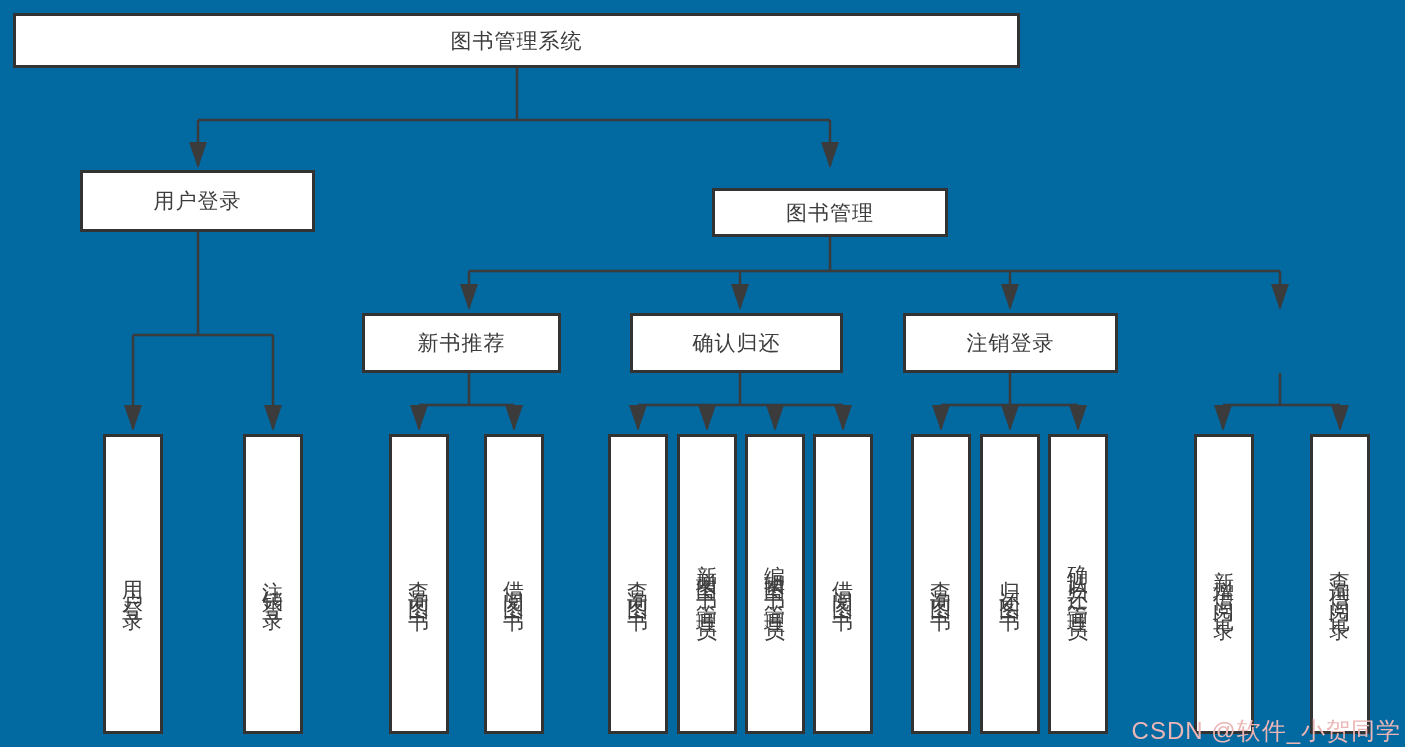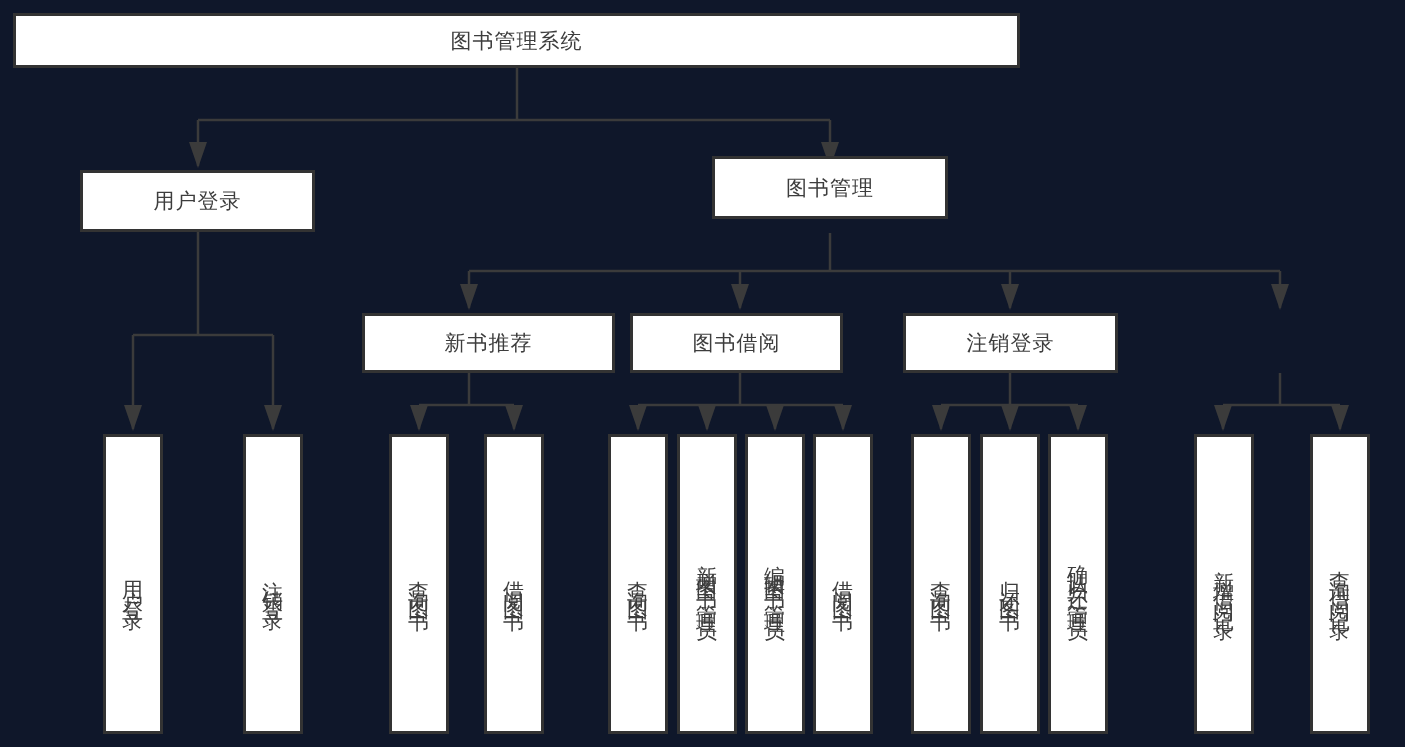--- a/index.html
+++ b/index.html
@@ -1,17 +1,17 @@
 <!DOCTYPE html>
 <html><head>
 <meta charset="utf-8">
 <style>
   html,body{margin:0;padding:0;background:#ffffff;}
   .canvas{
-    position:relative;width:1405px;height:747px;background:#0f172a;overflow:hidden;
+    position:relative;width:1405px;height:747px;background:#0369a1;overflow:hidden;
     font-family:"Liberation Sans","DejaVu Sans",sans-serif;
   }
   .connectors{position:absolute;left:0;top:0;}
   .box{
     position:absolute;box-sizing:border-box;background:#ffffff;
     border:3px solid #333333;color:#3d3d3d;
     display:flex;align-items:center;justify-content:center;
   }
   .hbox{font-size:21px;letter-spacing:1px;}
   .root{border-width:3px;}
@@ -75,29 +75,29 @@
     </g>
   </svg>
 
   <div class="box hbox root" style="left:13px;top:13px;width:1007px;height:55px">
     <span>图书管理系统</span>
   </div>
 
   <div class="box hbox" style="left:80px;top:170px;width:235px;height:62px">
     <span>用户登录</span>
   </div>
-  <div class="box hbox" style="left:712px;top:156px;width:236px;height:63px">
+  <div class="box hbox" style="left:712px;top:188px;width:236px;height:49px">
     <span>图书管理</span>
   </div>
 
-  <div class="box hbox" style="left:362px;top:313px;width:253px;height:60px">
+  <div class="box hbox" style="left:362px;top:313px;width:199px;height:60px">
     <span>新书推荐</span>
   </div>
   <div class="box hbox" style="left:630px;top:313px;width:213px;height:60px">
-    <span>图书借阅</span>
+    <span>确认归还</span>
   </div>
   <div class="box hbox" style="left:903px;top:313px;width:215px;height:60px">
     <span>注销登录</span>
   </div>
 
   <div class="box leaf" style="left:103px">
     <span class="vtext">用户登录</span>
   </div>
   <div class="box leaf" style="left:243px">
     <span class="vtext">注销登录</span>
@@ -133,14 +133,15 @@
     <span class="vtext long">确认归还（管理员）</span>
   </div>
 
   <div class="box leaf" style="left:1194px">
     <span class="vtext">新增借阅记录</span>
   </div>
   <div class="box leaf" style="left:1310px">
     <span class="vtext">查询借阅记录</span>
   </div>
 
+  <div class="watermark">CSDN @软件_小贺同学</div>
 
 </div>
 
 </body></html>

